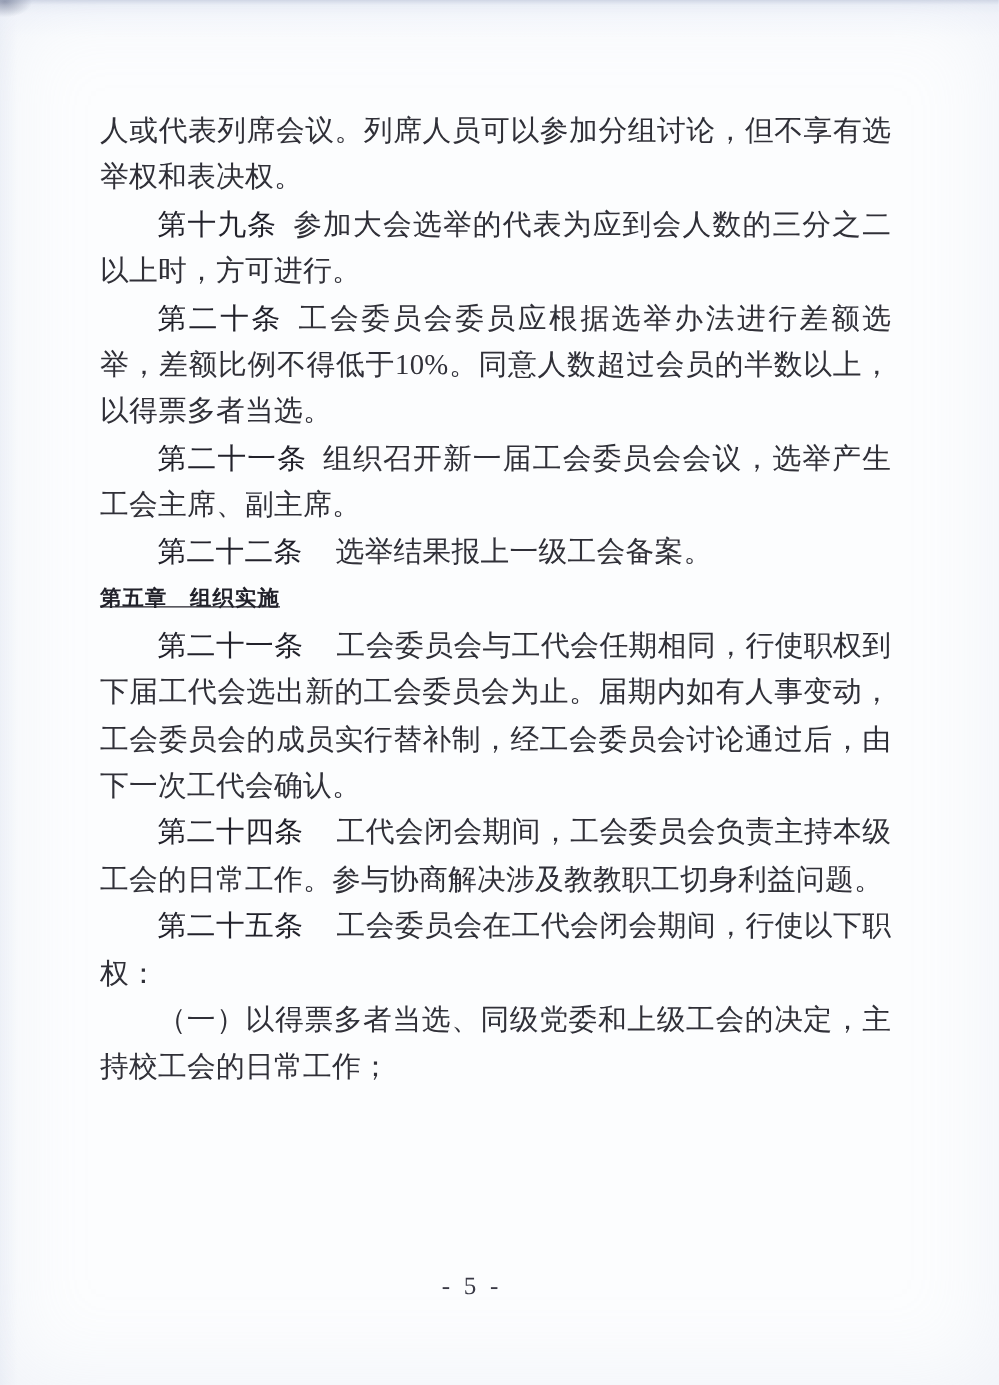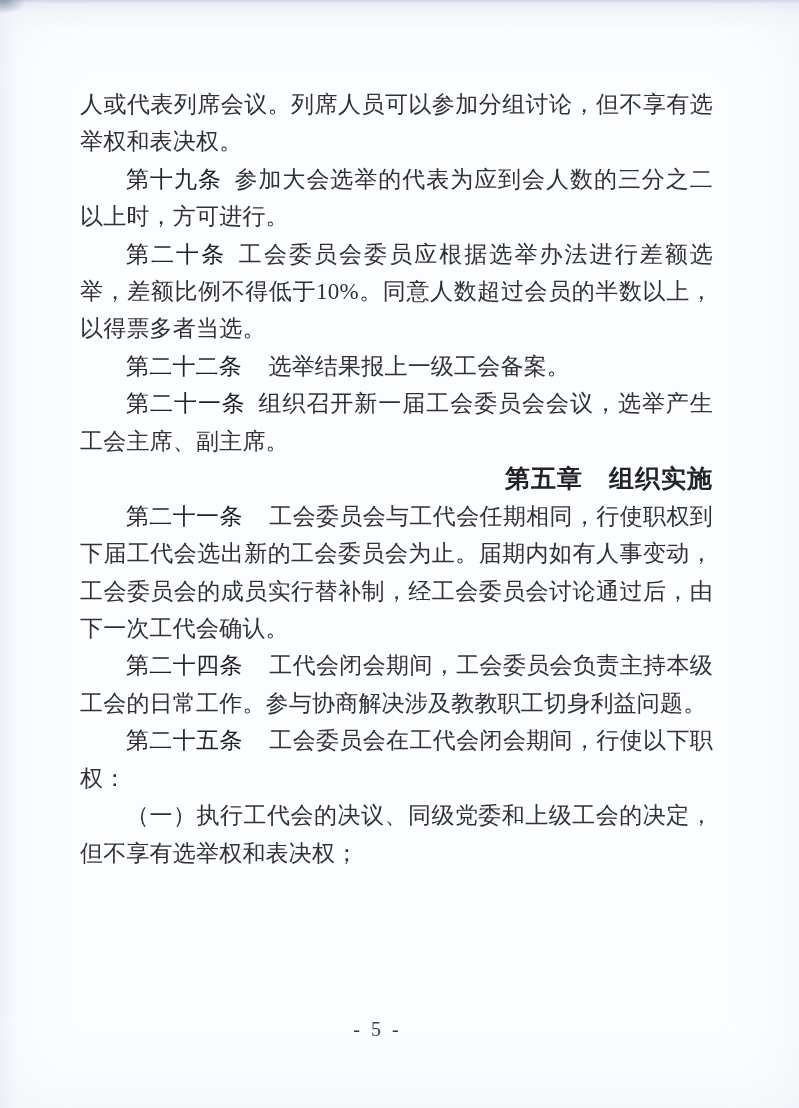--- a/index.html
+++ b/index.html
@@ -32,27 +32,28 @@
     text-align: justify;
     text-justify: inter-ideograph;
     letter-spacing: 0.2px;
   }
   .para { margin: 0; text-indent: 2em; }
   .para.no-indent { text-indent: 0; }
   .lead { font-weight: normal; color: #22222b; margin-right: 0.55em; }
   .lead.wide { margin-right: 1.15em; }
   .chapter {
     margin: 0;
-    font-size: 25px;
+    font-size: 17px;
     line-height: 37.8px;
     font-weight: bold;
     color: #22222b;
-    text-align: right;
+    text-align: left;
     text-indent: 0;
     letter-spacing: 1px;
+    text-decoration: underline;
   }
   .footer {
     position: absolute;
     left: 0; right: 0; top: 1018px;
     text-align: center;
     transform: translateX(-22px);
     color: #3a3a46;
     font-size: 20px;
     letter-spacing: 3px;
   }
@@ -69,42 +70,42 @@
 
     <p class="para">
       <span class="lead">第十九条</span><span>参加大会选举的代表为应到会人数的三分之二以上时，方可进行。</span>
     </p>
 
     <p class="para">
       <span class="lead">第二十条</span><span>工会委员会委员应根据选举办法进行差额选举，差额比例不得低于10%。同意人数超过会员的半数以上，以得票多者当选。</span>
     </p>
 
     <p class="para">
-      <span class="lead wide">第二十二条</span><span>选举结果报上一级工会备案。</span>
+      <span class="lead">第二十一条</span><span>组织召开新一届工会委员会会议，选举产生工会主席、副主席。</span>
     </p>
 
     <p class="para">
-      <span class="lead">第二十一条</span><span>组织召开新一届工会委员会会议，选举产生工会主席、副主席。</span>
+      <span class="lead wide">第二十二条</span><span>选举结果报上一级工会备案。</span>
     </p>
 
     <h2 class="chapter">第五章　组织实施</h2>
 
     <p class="para">
       <span class="lead wide">第二十一条</span><span>工会委员会与工代会任期相同，行使职权到下届工代会选出新的工会委员会为止。届期内如有人事变动，工会委员会的成员实行替补制，经工会委员会讨论通过后，由下一次工代会确认。</span>
     </p>
 
     <p class="para">
       <span class="lead wide">第二十四条</span><span>工代会闭会期间，工会委员会负责主持本级工会的日常工作。参与协商解决涉及教教职工切身利益问题。</span>
     </p>
 
     <p class="para">
       <span class="lead wide">第二十五条</span><span>工会委员会在工代会闭会期间，行使以下职权：</span>
     </p>
 
-    <p class="para">（一）执行工代会的决议、同级党委和上级工会的决定，但不享有选举权和表决权；</p>
+    <p class="para">（一）以得票多者当选、同级党委和上级工会的决定，主持校工会的日常工作；</p>
 
 
 
   </main>
 
   <footer class="footer">
     <span>- 5 -</span>
   </footer>
 </div>
 

